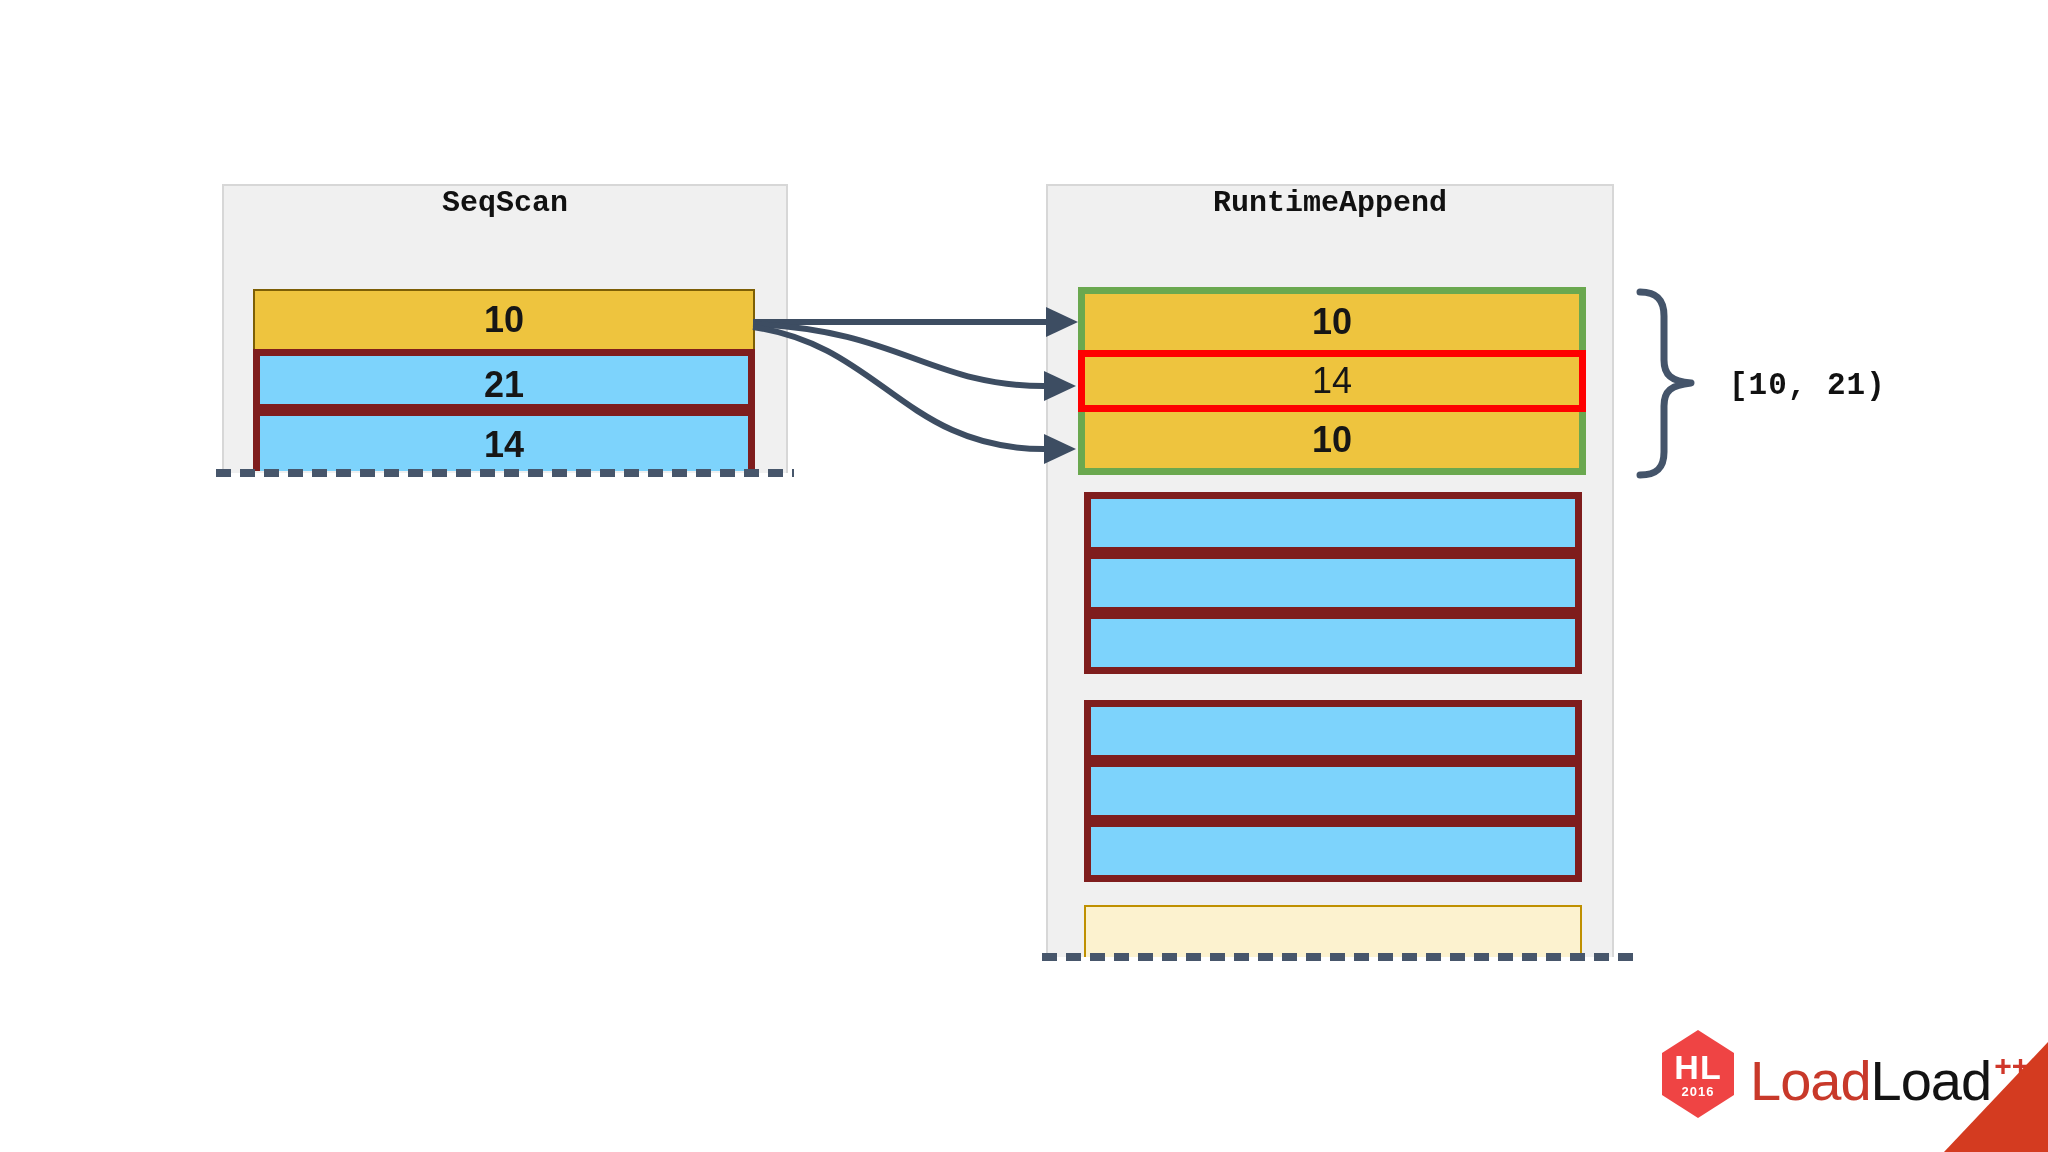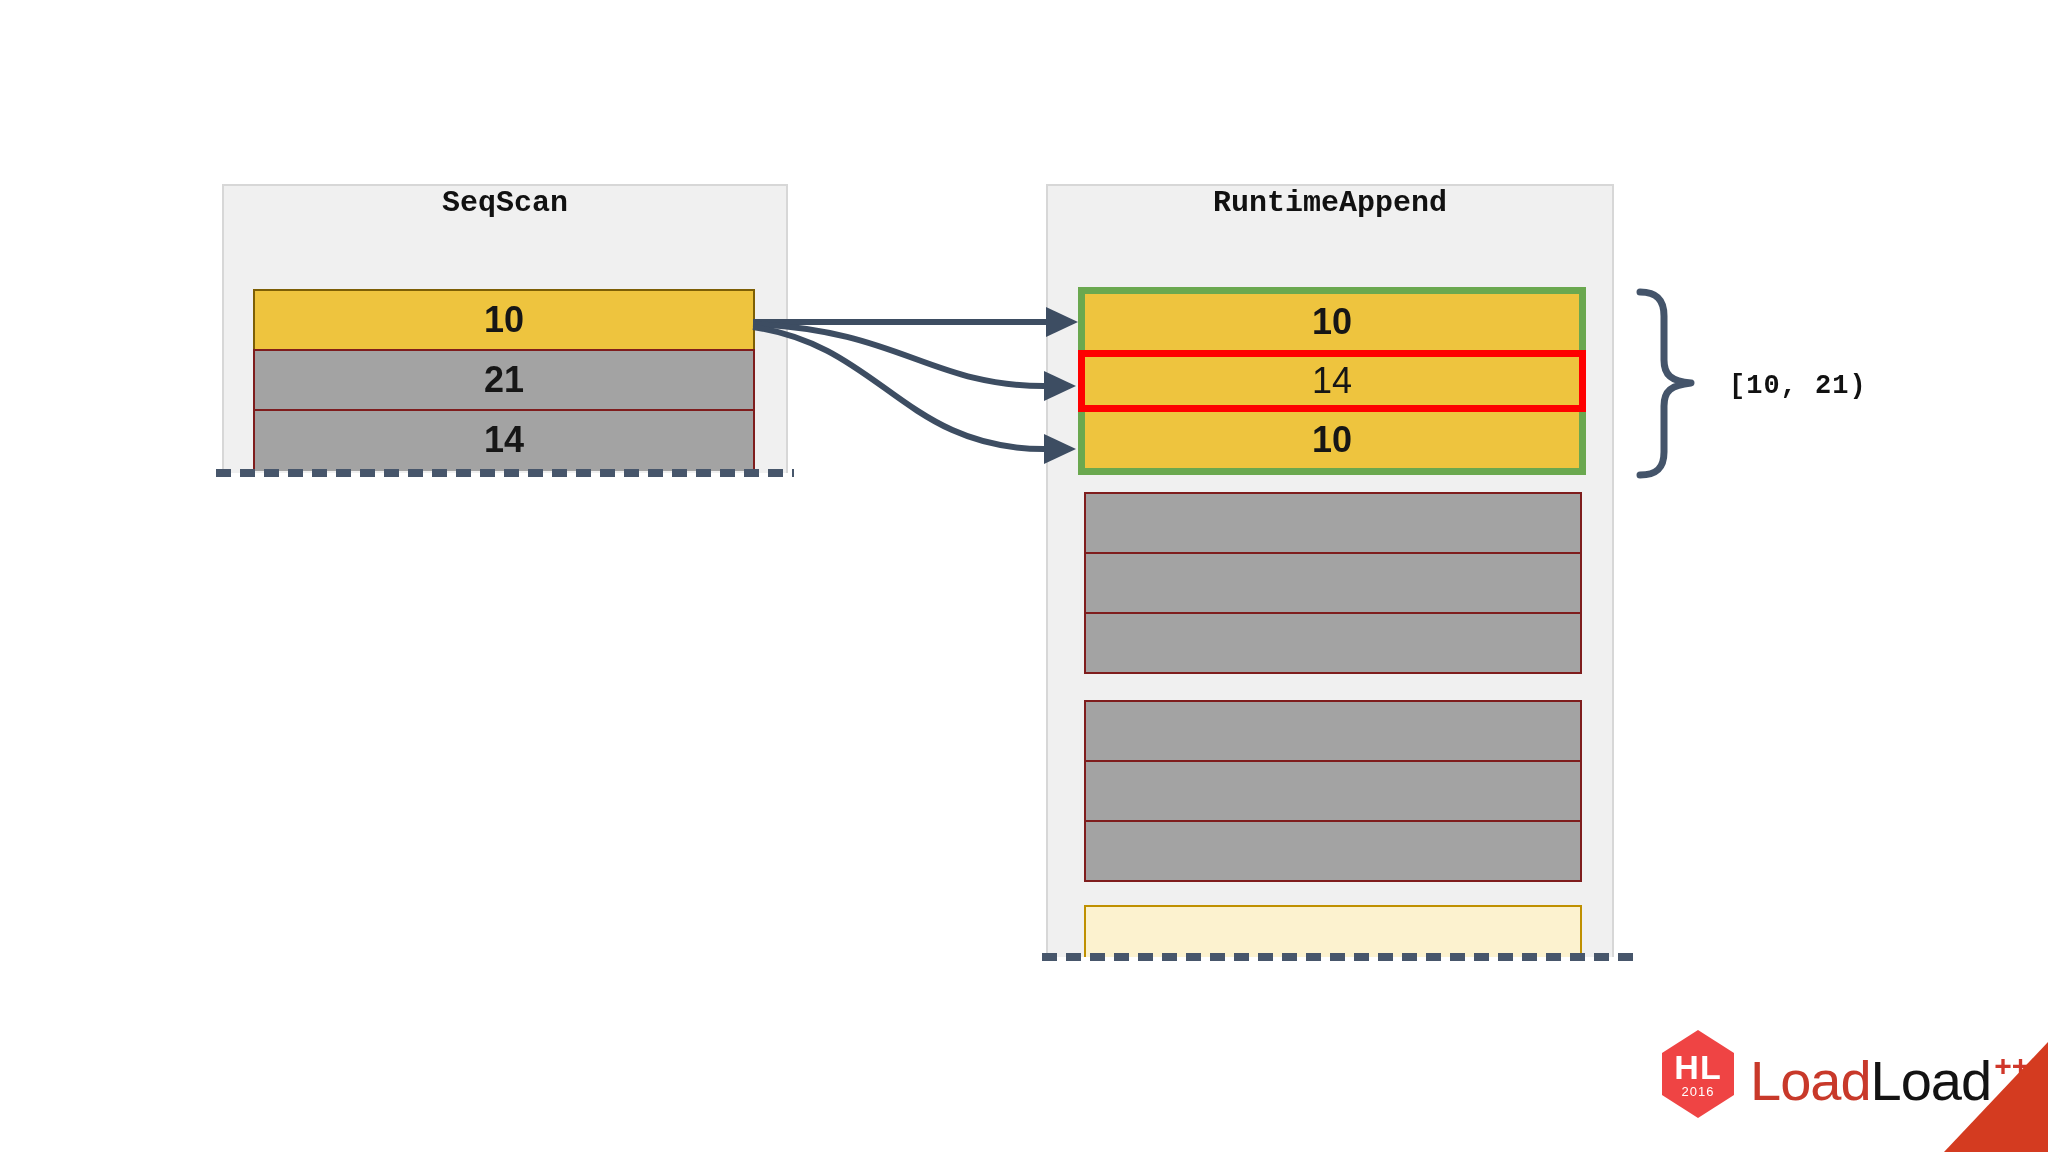--- a/index.html
+++ b/index.html
@@ -21,21 +21,21 @@
   }
   
   .rows{position:absolute;}
   .seq-rows{left:253px;top:289px;width:502px;}
   .cell{
     box-sizing:border-box;height:62px;line-height:58px;text-align:center;
     font-size:36px;font-weight:bold;color:#161616;
   }
   .cell + .cell{margin-top:-2px;}
   .cell-gold{background:#eec43e;border:2px solid #7d5f05;}
-  .cell-cream{background:#a3a3a3;border:2px solid #7f1d1d;}
+  .cell-cream{background:#7dd3fc;border:7px solid #7f1d1d;}
   .cell-cut{border-bottom:none;}
   
   .green-group{
     position:absolute;left:1078px;top:287px;width:508px;height:188px;
     box-sizing:border-box;border:7px solid #6aa84f;background:#eec43e;
   }
   .grow{
     position:relative;box-sizing:border-box;height:56px;line-height:56px;
     text-align:center;font-size:36px;font-weight:bold;color:#161616;
   }
@@ -50,32 +50,32 @@
     position:absolute;left:1084px;top:905px;width:498px;height:52px;
     box-sizing:border-box;background:#fcf2cf;
     border:2px solid #bf9000;border-bottom:none;
   }
   
   .overlay{position:absolute;left:0;top:0;pointer-events:none;}
   
   .range-label{
     position:absolute;left:1729px;top:366px;height:40px;line-height:40px;
     font-family:"Liberation Mono","DejaVu Sans Mono",monospace;
-    font-weight:bold;font-size:27px;color:#111111;letter-spacing:1px;
+    font-weight:bold;font-size:31px;color:#111111;letter-spacing:1px;
   }
   
   .hexagon{
     position:absolute;left:1662px;top:1030px;width:72px;height:88px;
     background:#ef4444;
     clip-path:polygon(50% 0%,100% 26%,100% 74%,50% 100%,0% 74%,0% 26%);
     display:flex;flex-direction:column;align-items:center;justify-content:center;
     color:#ffffff;
   }
   .hex-monogram{font-size:34px;font-weight:bold;line-height:34px;letter-spacing:1px;}
-  .hex-year{font-size:13px;font-weight:normal;line-height:15px;letter-spacing:1px;}
+  .hex-year{font-size:13px;font-weight:bold;line-height:15px;letter-spacing:1px;}
   .brand{
     position:absolute;left:1750px;top:1048px;display:flex;align-items:baseline;
     font-size:56px;letter-spacing:-1px;white-space:nowrap;
   }
   .brand-high{color:#c8392a;font-weight:400;}
   .brand-load{color:#131313;font-weight:400;}
   .brand-plus{
     color:#d0372a;font-weight:700;font-size:30px;letter-spacing:0;
     transform:translateY(-24px);margin-left:3px;display:inline-block;
   }

